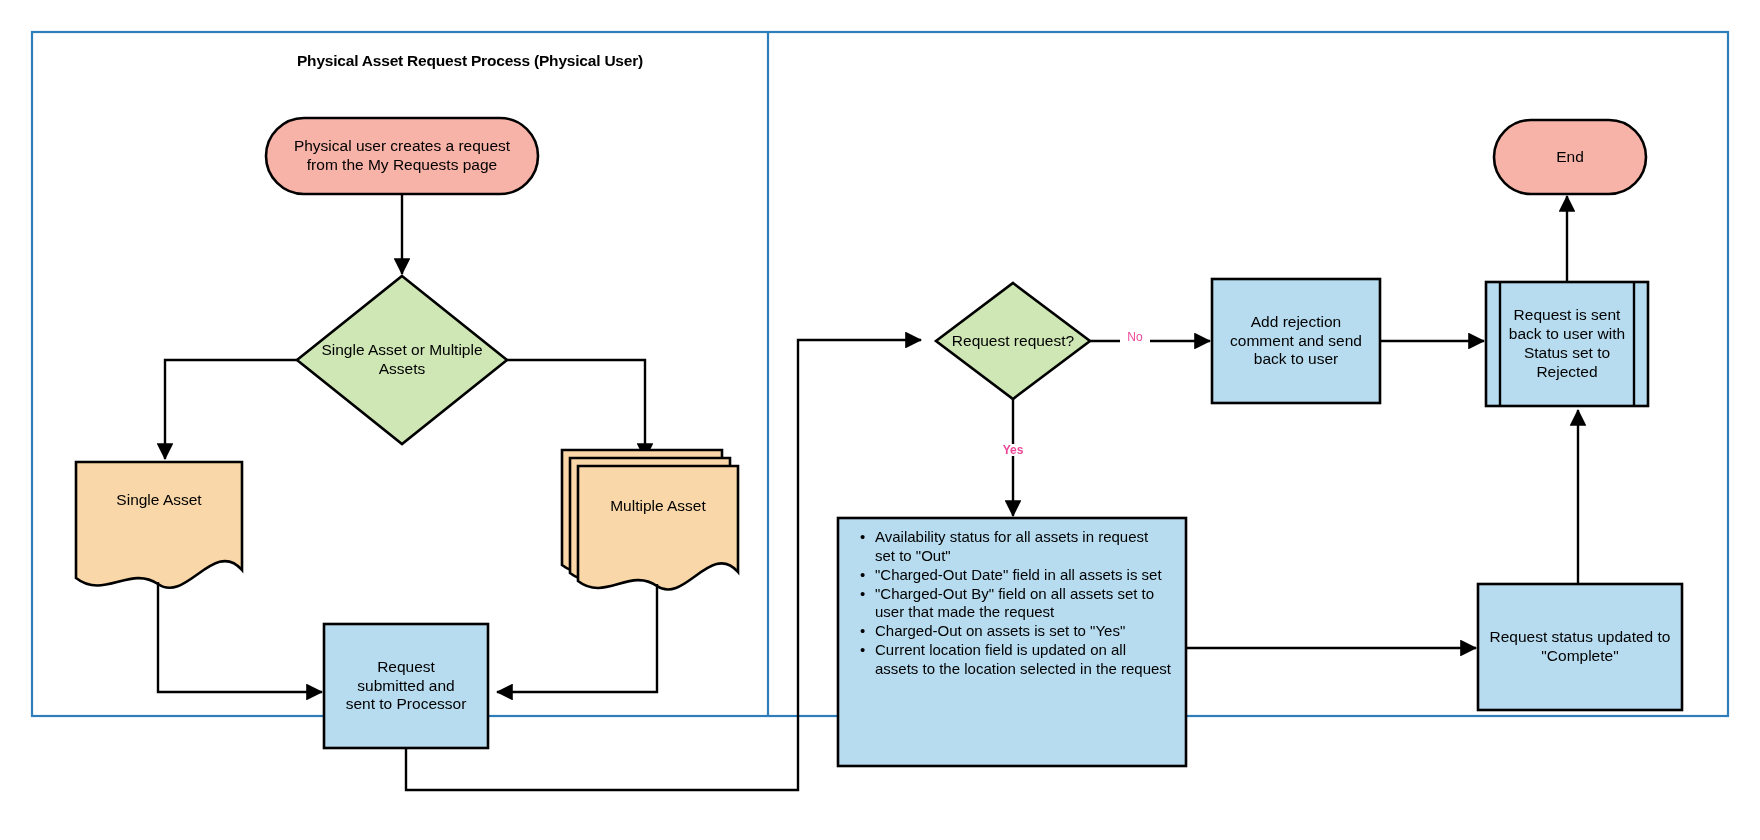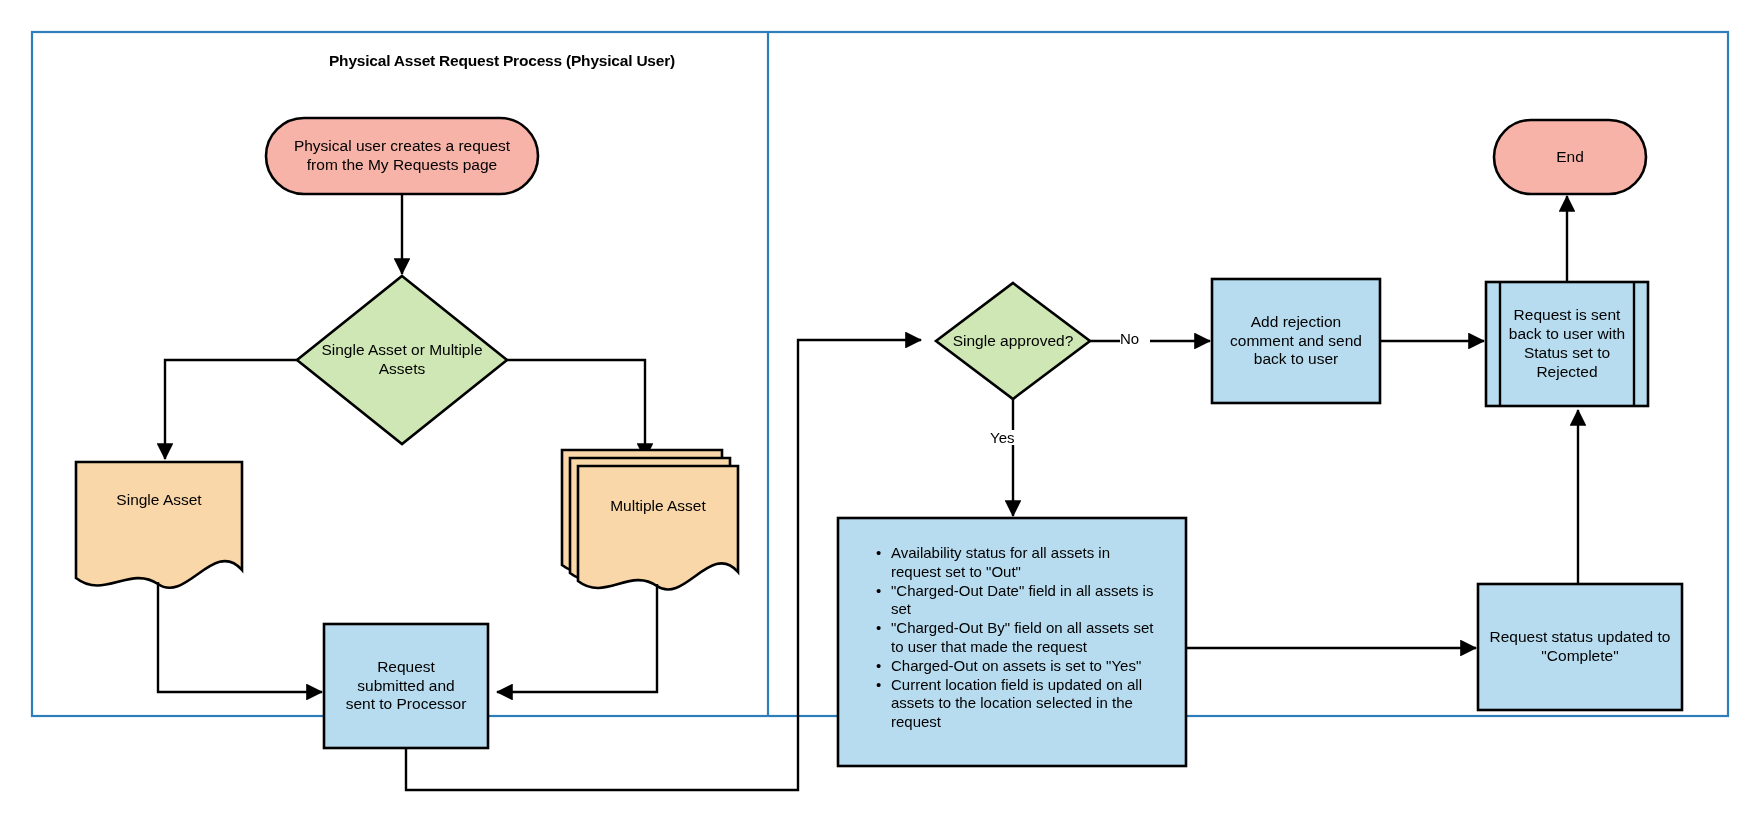--- a/index.html
+++ b/index.html
@@ -41,34 +41,34 @@
     align-items: center;
     justify-content: center;
     text-align: center;
     font-size: 15.5px;
     line-height: 1.22;
     color: #000000;
     pointer-events: none;
   }
   .edge-label {
     position: absolute;
-    font-size: 15px;
-    color: #000000;
+    font-size: 12px;
+    color: #ec4899;
     background: #ffffff;
-    text-align: left;
+    text-align: center;
     line-height: 1;
   }
   .bullet-box-text {
     position: absolute;
     font-size: 15px;
     line-height: 1.235;
     color: #000000;
   }
   .bullet-box-text ul {
-    margin: 16px;
+    margin: 0;
     padding-left: 21px;
     list-style: none;
   }
   .bullet-box-text li {
     position: relative;
     margin: 0 0 0.5px 0;
     padding-left: 0;
   }
   .bullet-box-text li:before {
     content: "\2022";
@@ -136,48 +136,48 @@
 
     <rect x="838" y="518" width="348" height="248" fill="#b7dcf0" stroke="#000000" stroke-width="2.6"></rect>
 
     <line x1="1186" y1="648" x2="1476" y2="648" stroke="#000000" stroke-width="2.4" marker-end="url(#arrow)"></line>
 
     <rect x="1478" y="584" width="204" height="126" fill="#b7dcf0" stroke="#000000" stroke-width="2.6"></rect>
 
     <line x1="1578" y1="584" x2="1578" y2="410" stroke="#000000" stroke-width="2.4" marker-end="url(#arrow)"></line>
   </svg>
 
-  <div class="lane-title" style="left:32px; top:52px; width:876px;padding-left:32px;">Physical Asset Request Process (Physical User)</div>
+  <div class="lane-title" style="left:32px; top:52px; width:876px;">Physical Asset Request Process (Physical User)</div>
 
   <div class="node-label" style="left:266px; top:118px; width:272px; height:76px; padding:0 16px; box-sizing:border-box;">Physical user creates a request from the My Requests page</div>
 
   <div class="node-label" style="left:76px; top:482px; width:166px; height:36px;">Single Asset</div>
 
   <div class="node-label" style="left:312px; top:326px; width:180px; height:68px;">Single Asset or Multiple Assets</div>
 
   <div class="node-label" style="left:578px; top:488px; width:160px; height:36px;">Multiple Asset</div>
 
   <div class="node-label" style="left:324px; top:624px; width:164px; height:124px; padding:0 18px; box-sizing:border-box;">Request submitted and sent to Processor</div>
 
-  <div class="node-label" style="left:951px; top:307px; width:124px; height:68px;">Single approved?</div>
+  <div class="node-label" style="left:951px; top:307px; width:124px; height:68px;">Request request?</div>
 
   <div class="node-label" style="left:1212px; top:279px; width:168px; height:124px; padding:0 6px; box-sizing:border-box;">Add rejection comment and send back to user</div>
 
   <div class="node-label" style="left:1502px; top:282px; width:130px; height:124px; padding:0 4px; box-sizing:border-box;border-radius:13px;">Request is sent back to user with Status set to Rejected</div>
 
   <div class="node-label" style="left:1494px; top:120px; width:152px; height:74px;">End</div>
 
   <div class="node-label" style="left:1478px; top:584px; width:204px; height:126px; padding:0 8px; box-sizing:border-box;">Request status updated to "Complete"</div>
 
   <div class="bullet-box-text" style="left:854px; top:528px; width:318px;">
     <ul>
       <li>Availability status for all assets in request set to "Out"</li>
       <li>"Charged-Out Date" field in all assets is set</li>
       <li>"Charged-Out By" field on all assets set to user that made the request</li>
       <li>Charged-Out on assets is set to "Yes"</li>
       <li>Current location field is updated on all assets to the location selected in the request</li>
     </ul>
   </div>
 
   <div class="edge-label" style="left:1120px; top:331px; width:30px;">No</div>
-  <div class="edge-label" style="left:990px; top:430px; width:46px;">Yes</div>
+  <div class="edge-label" style="left:990px; top:444px; width:46px;font-weight:bold;">Yes</div>
 
 </div>
 
 </body></html>

